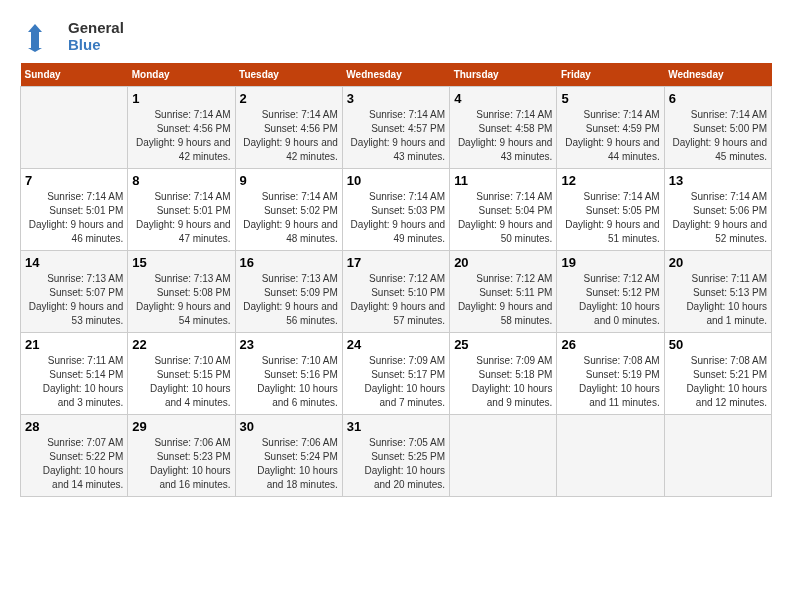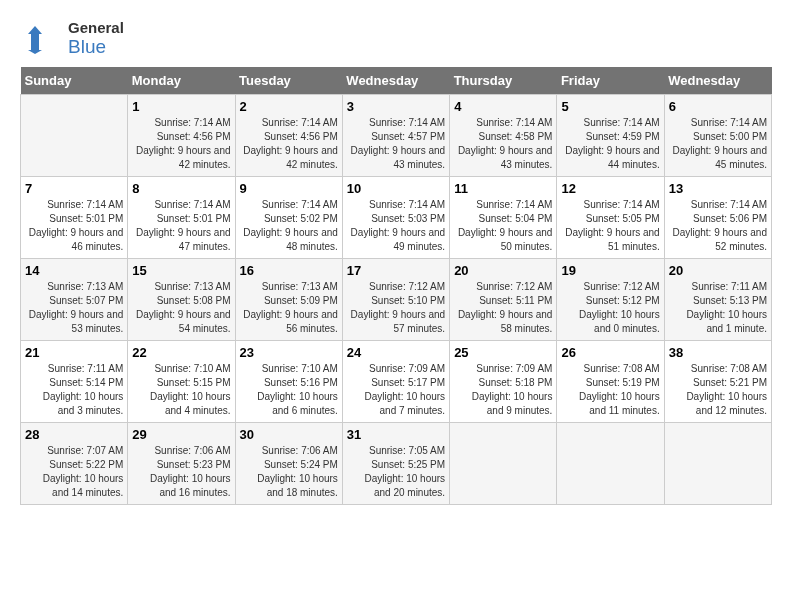--- a/index.html
+++ b/index.html
@@ -32,25 +32,25 @@
     .sub-title {
       font-size: 16px;
       color: #555;
     }
     table {
       width: 100%;
       border-collapse: collapse;
       font-size: 11px;
     }
     thead tr th {
-      background-color: #737373;
+      background-color: #c2410c;
       color: #fff;
       padding: 6px 4px;
       text-align: left;
-      font-size: 13px;
+      font-size: 10px;
       font-weight: bold;
     }
     tbody tr td {
       border: 1px solid #ccc;
       vertical-align: top;
       padding: 4px;
       height: 80px;
       width: calc(100% / 7);
     }
     tbody tr:nth-child(odd) td {
@@ -78,21 +78,21 @@
 </head>
 <body>
 
 <div class="header-area">
   <div class="logo">
   <svg width="30" height="30" viewBox="0 0 30 30">
     <polygon points="15,2 22,10 19,10 19,26 22,26 15,30 8,26 11,26 11,10 8,10" fill="#3a7abf"></polygon>
   </svg>
   <div>
     <div style="font-size:15px;font-weight:bold;color:#333;line-height:1.1">General</div>
-    <div style="font-size:19px;font-weight:normal;color:#3a7abf;line-height:1.1">Blue</div>
+    <div style="font-size:15px;font-weight:bold;color:#3a7abf;line-height:1.1">Blue</div>
   </div>
 </div>
   <div class="title-area">
     <div class="main-title"></div>
     <div class="sub-title"></div>
   </div>
 </div>
 
 <table>
   <thead>
@@ -213,21 +213,21 @@
         </td>
         <td>
           <span class="day-number">25</span>
           <div class="day-info">Sunrise: 7:09 AM<br>Sunset: 5:18 PM<br>Daylight: 10 hours and 9 minutes.</div>
         </td>
         <td>
           <span class="day-number">26</span>
           <div class="day-info">Sunrise: 7:08 AM<br>Sunset: 5:19 PM<br>Daylight: 10 hours and 11 minutes.</div>
         </td>
         <td>
-          <span class="day-number">38</span>
+          <span class="day-number">50</span>
           <div class="day-info">Sunrise: 7:08 AM<br>Sunset: 5:21 PM<br>Daylight: 10 hours and 12 minutes.</div>
         </td>
       </tr>
       <tr>
         <td>
           <span class="day-number">28</span>
           <div class="day-info">Sunrise: 7:07 AM<br>Sunset: 5:22 PM<br>Daylight: 10 hours and 14 minutes.</div>
         </td>
         <td>
           <span class="day-number">29</span>

